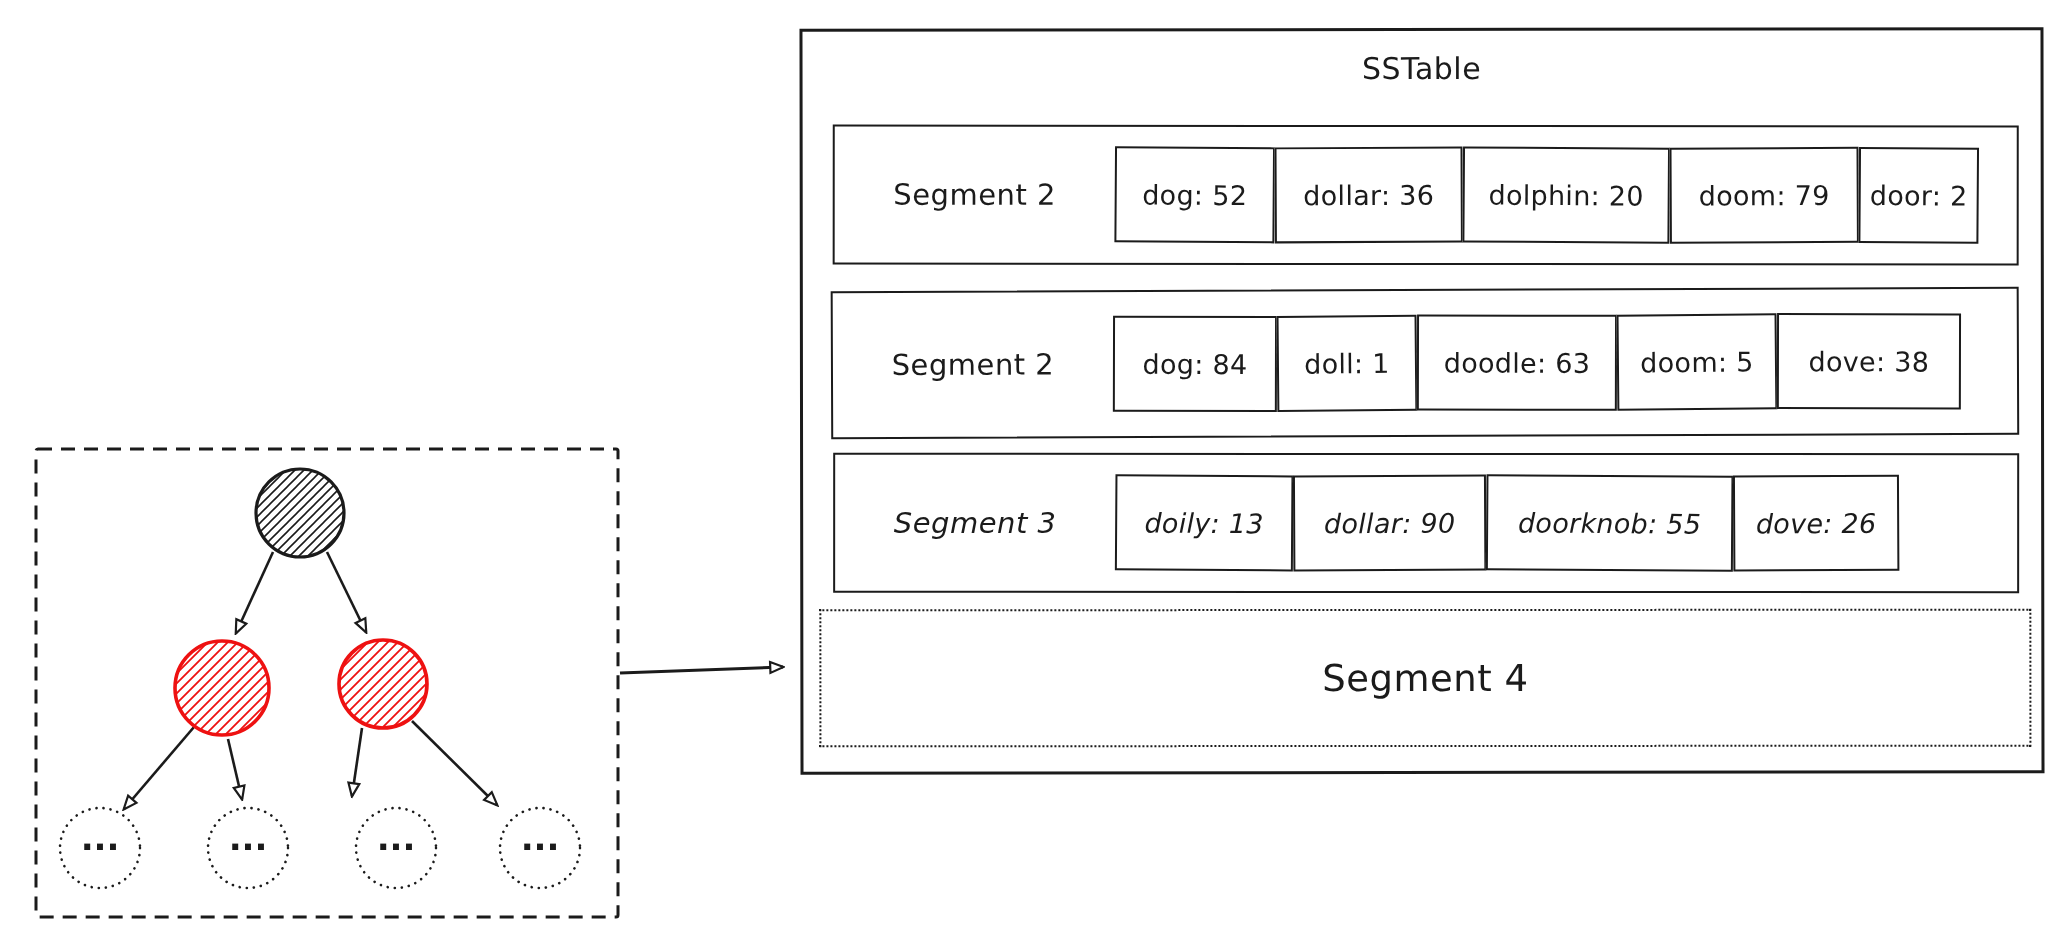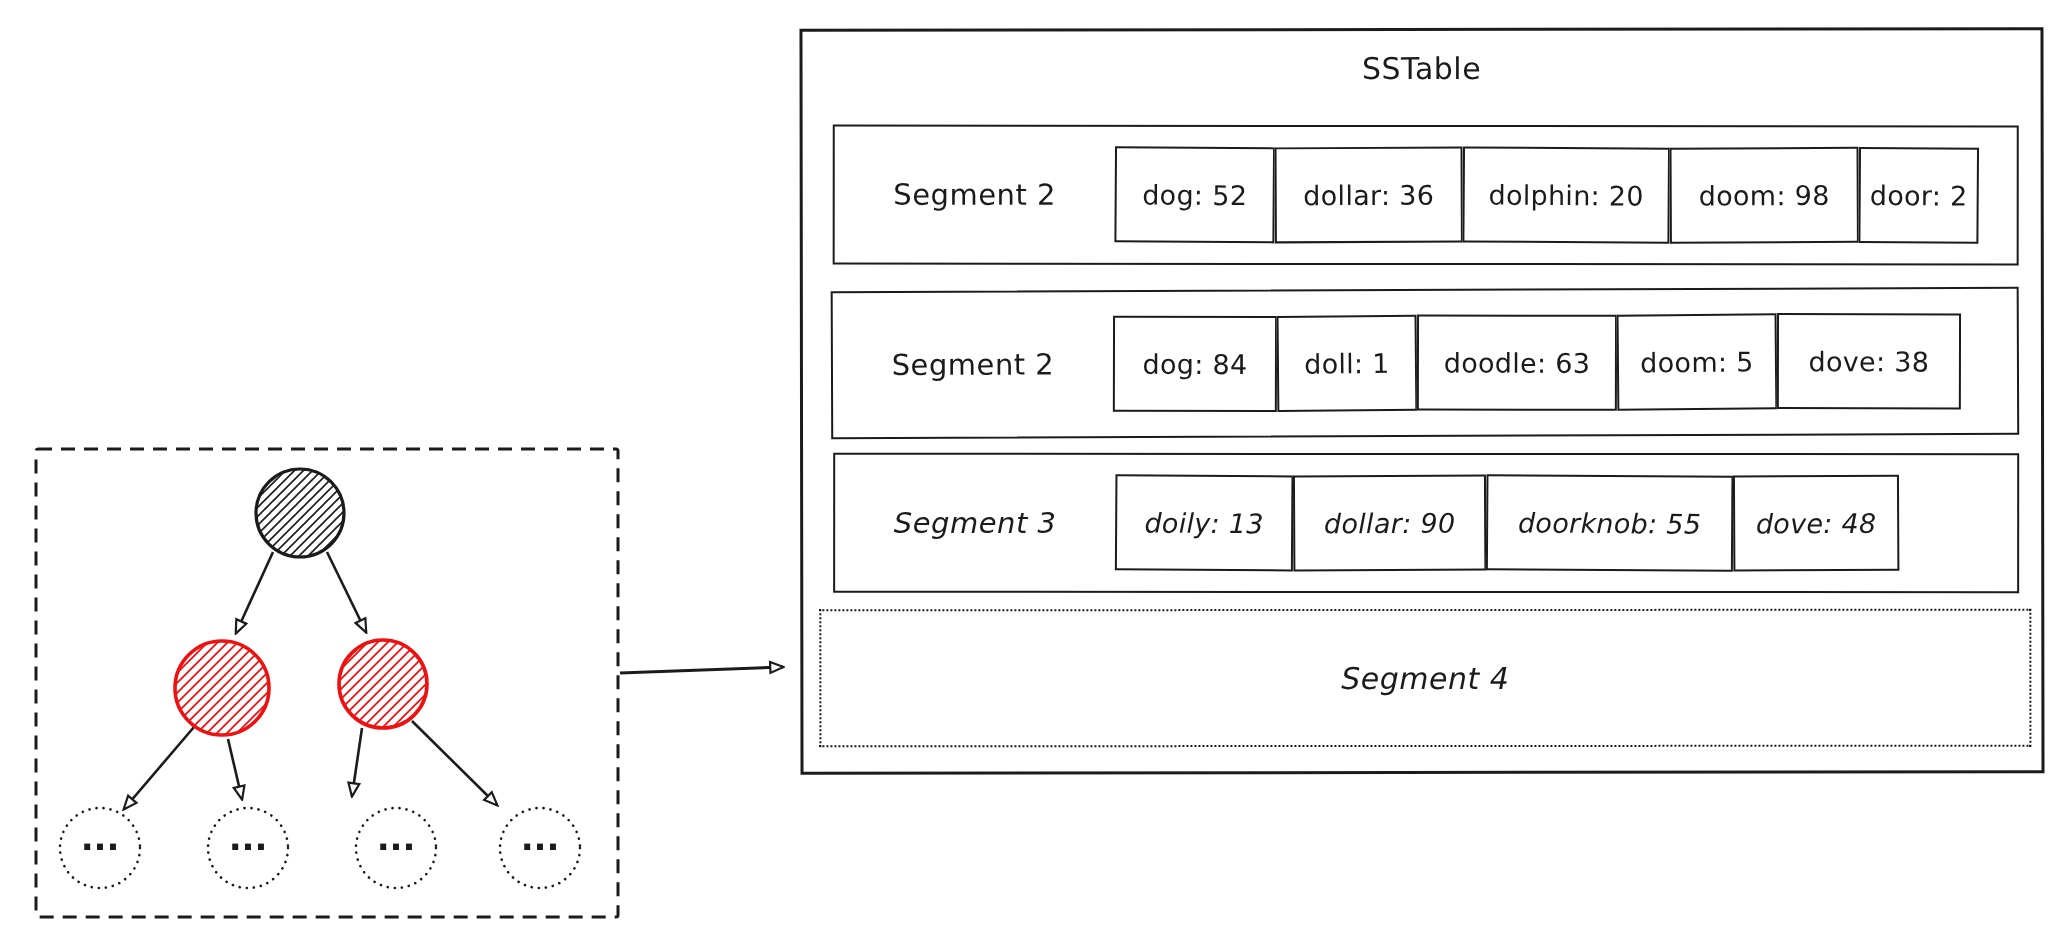--- a/index.html
+++ b/index.html
@@ -25,21 +25,21 @@
   .row-1{left:30px;top:94px;width:1182px;height:136px;transform:rotate(0.12deg);}
   .row-2{left:28px;top:258px;width:1184px;height:144px;transform:rotate(-0.14deg);}
   .row-3{left:30px;top:422px;width:1182px;height:136px;transform:rotate(0.10deg);font-style:italic;}
   .row-4{
     left:16px;top:578px;width:1208px;height:134px;
     border:2.5px dotted #1b1b1b;justify-content:center;transform:rotate(0.05deg);
   }
   .segment-label{
     flex:0 0 280px;text-align:center;font-size:29px;letter-spacing:0.5px;
   }
-  .segment-label-center{font-size:30px;letter-spacing:0.5px;font-style:italic;}
+  .segment-label-center{font-size:37px;letter-spacing:0.5px;}
   .cells{display:flex;height:96px;}
   .cell{
     border:2.5px solid #1b1b1b;background:#ffffff;display:flex;
     align-items:center;justify-content:center;font-size:27px;letter-spacing:0.3px;
     box-sizing:border-box;
   }
   .cell:nth-child(odd){transform:rotate(0.35deg);}
   .cell:nth-child(even){transform:rotate(-0.3deg);}
 </style>
 </head>
@@ -89,21 +89,21 @@
 
   <div class="sstable">
     <div class="sstable-title">SSTable</div>
 
     <div class="segment-row row-1">
       <div class="segment-label">Segment 2</div>
       <div class="cells">
         <div class="cell" style="width:160px">dog: 52</div>
         <div class="cell" style="width:188px">dollar: 36</div>
         <div class="cell" style="width:207px">dolphin: 20</div>
-        <div class="cell" style="width:189px">doom: 98</div>
+        <div class="cell" style="width:189px">doom: 79</div>
         <div class="cell" style="width:120px">door: 2</div>
       </div>
     </div>
 
     <div class="segment-row row-2">
       <div class="segment-label">Segment 2</div>
       <div class="cells">
         <div class="cell" style="width:164px">dog: 84</div>
         <div class="cell" style="width:140px">doll: 1</div>
         <div class="cell" style="width:200px">doodle: 63</div>
@@ -111,21 +111,21 @@
         <div class="cell" style="width:184px">dove: 38</div>
       </div>
     </div>
 
     <div class="segment-row row-3">
       <div class="segment-label">Segment 3</div>
       <div class="cells">
         <div class="cell" style="width:178px">doily: 13</div>
         <div class="cell" style="width:193px">dollar: 90</div>
         <div class="cell" style="width:247px">doorknob: 55</div>
-        <div class="cell" style="width:166px">dove: 48</div>
+        <div class="cell" style="width:166px">dove: 26</div>
       </div>
     </div>
 
     <div class="segment-row row-4">
       <div class="segment-label-center">Segment 4</div>
     </div>
   </div>
 
 </div>
 

